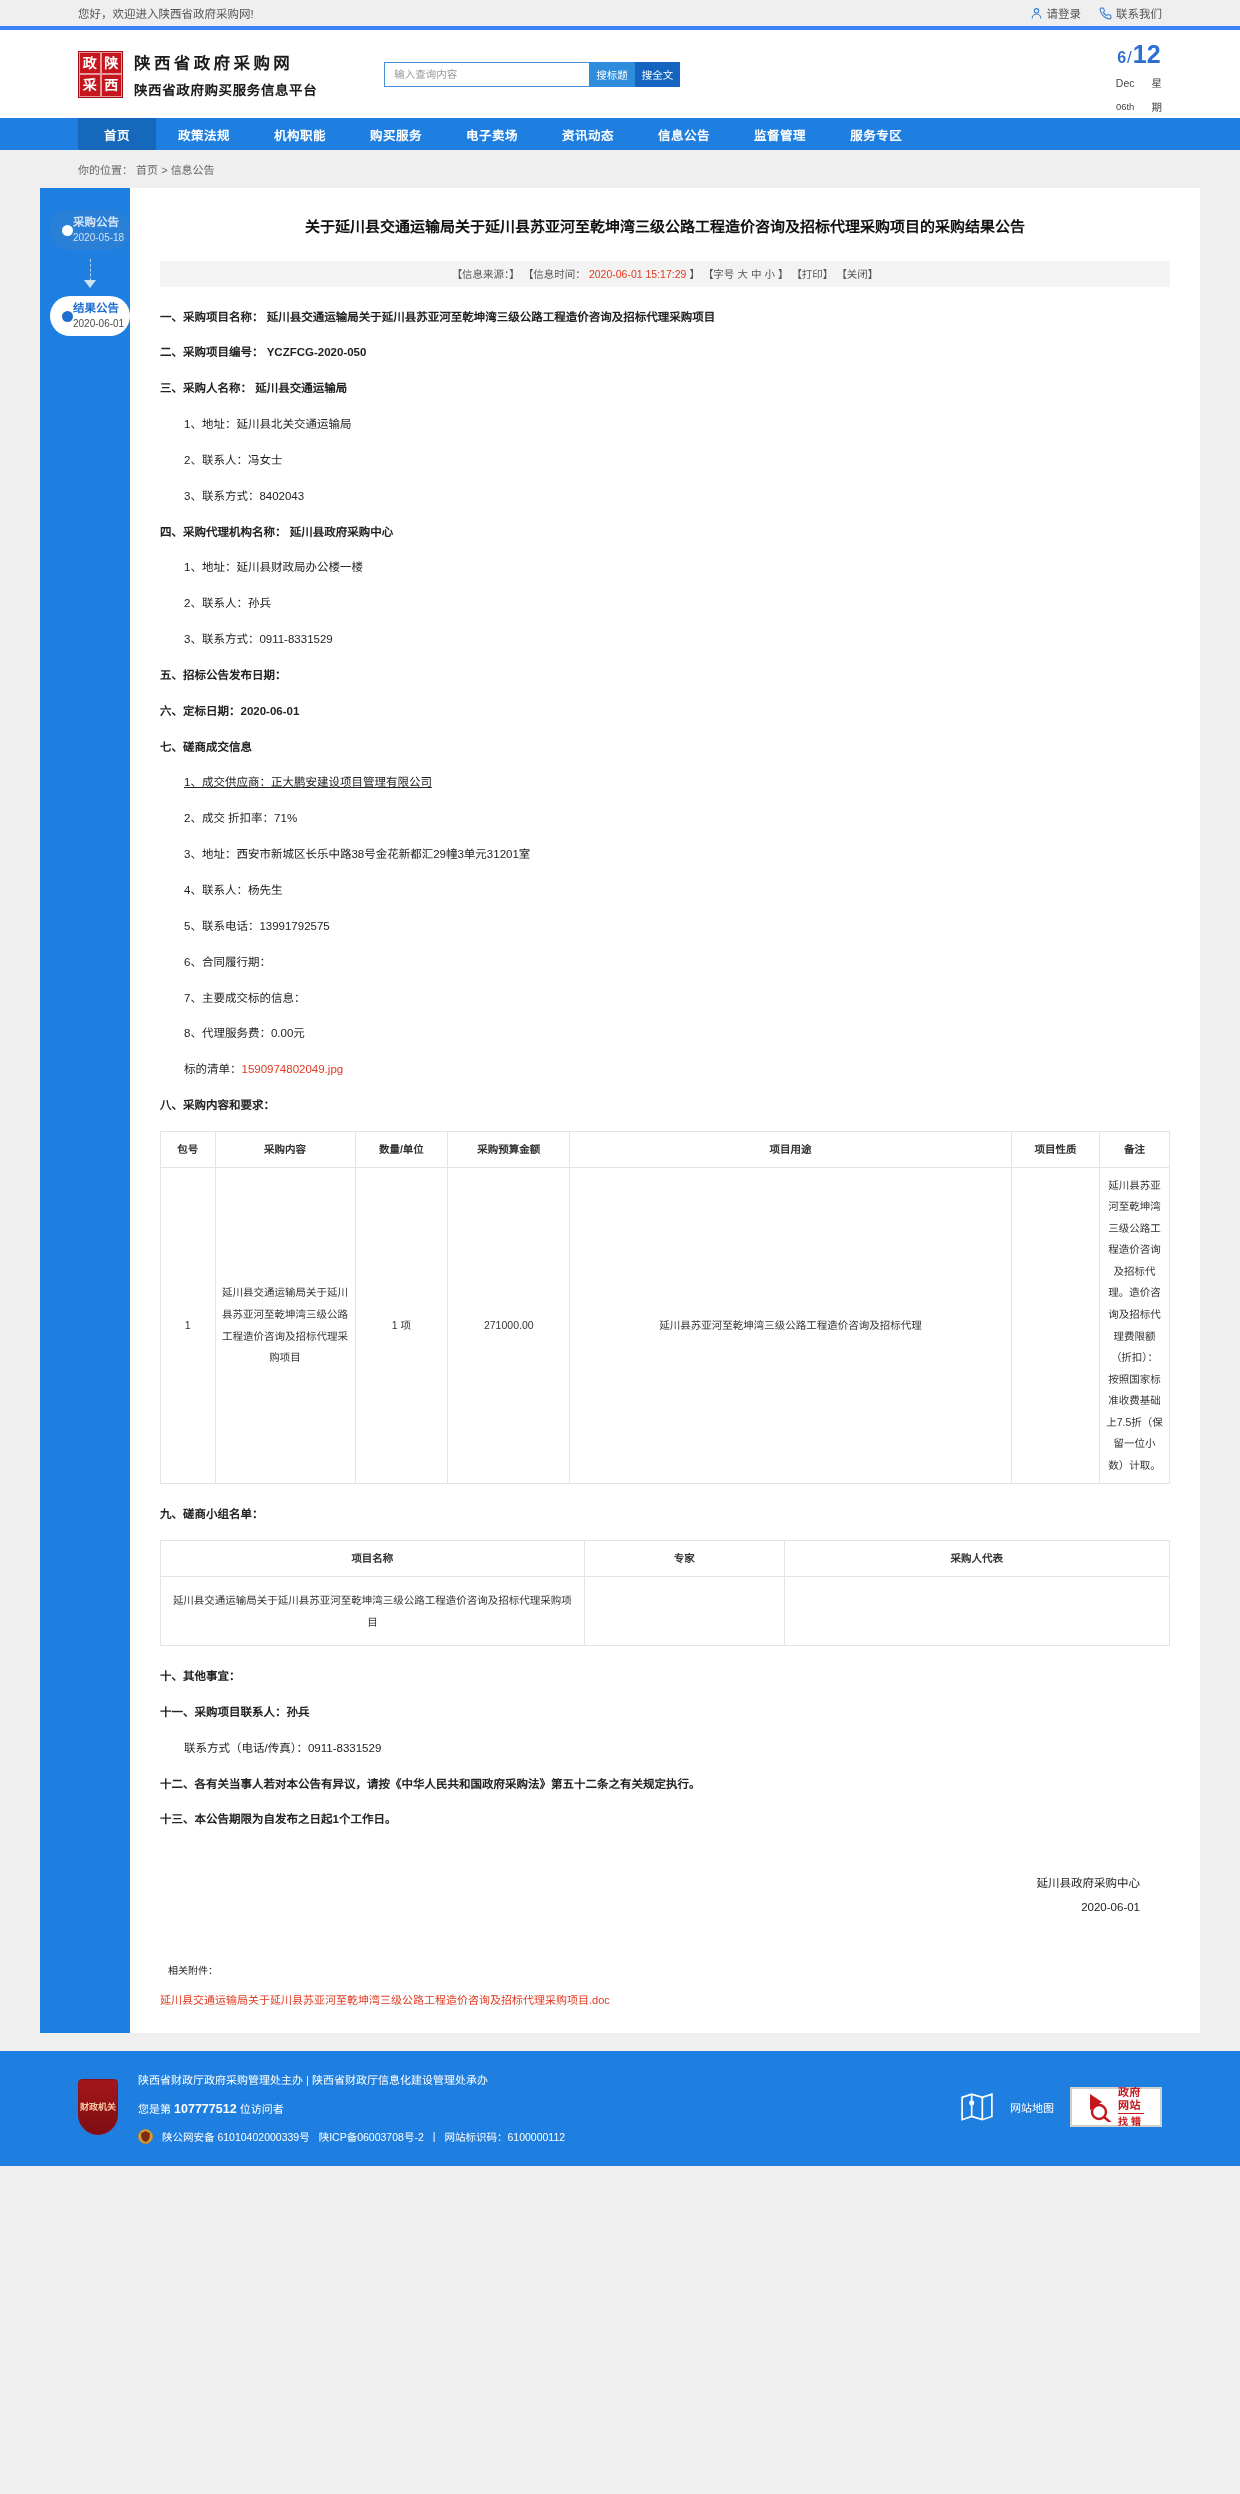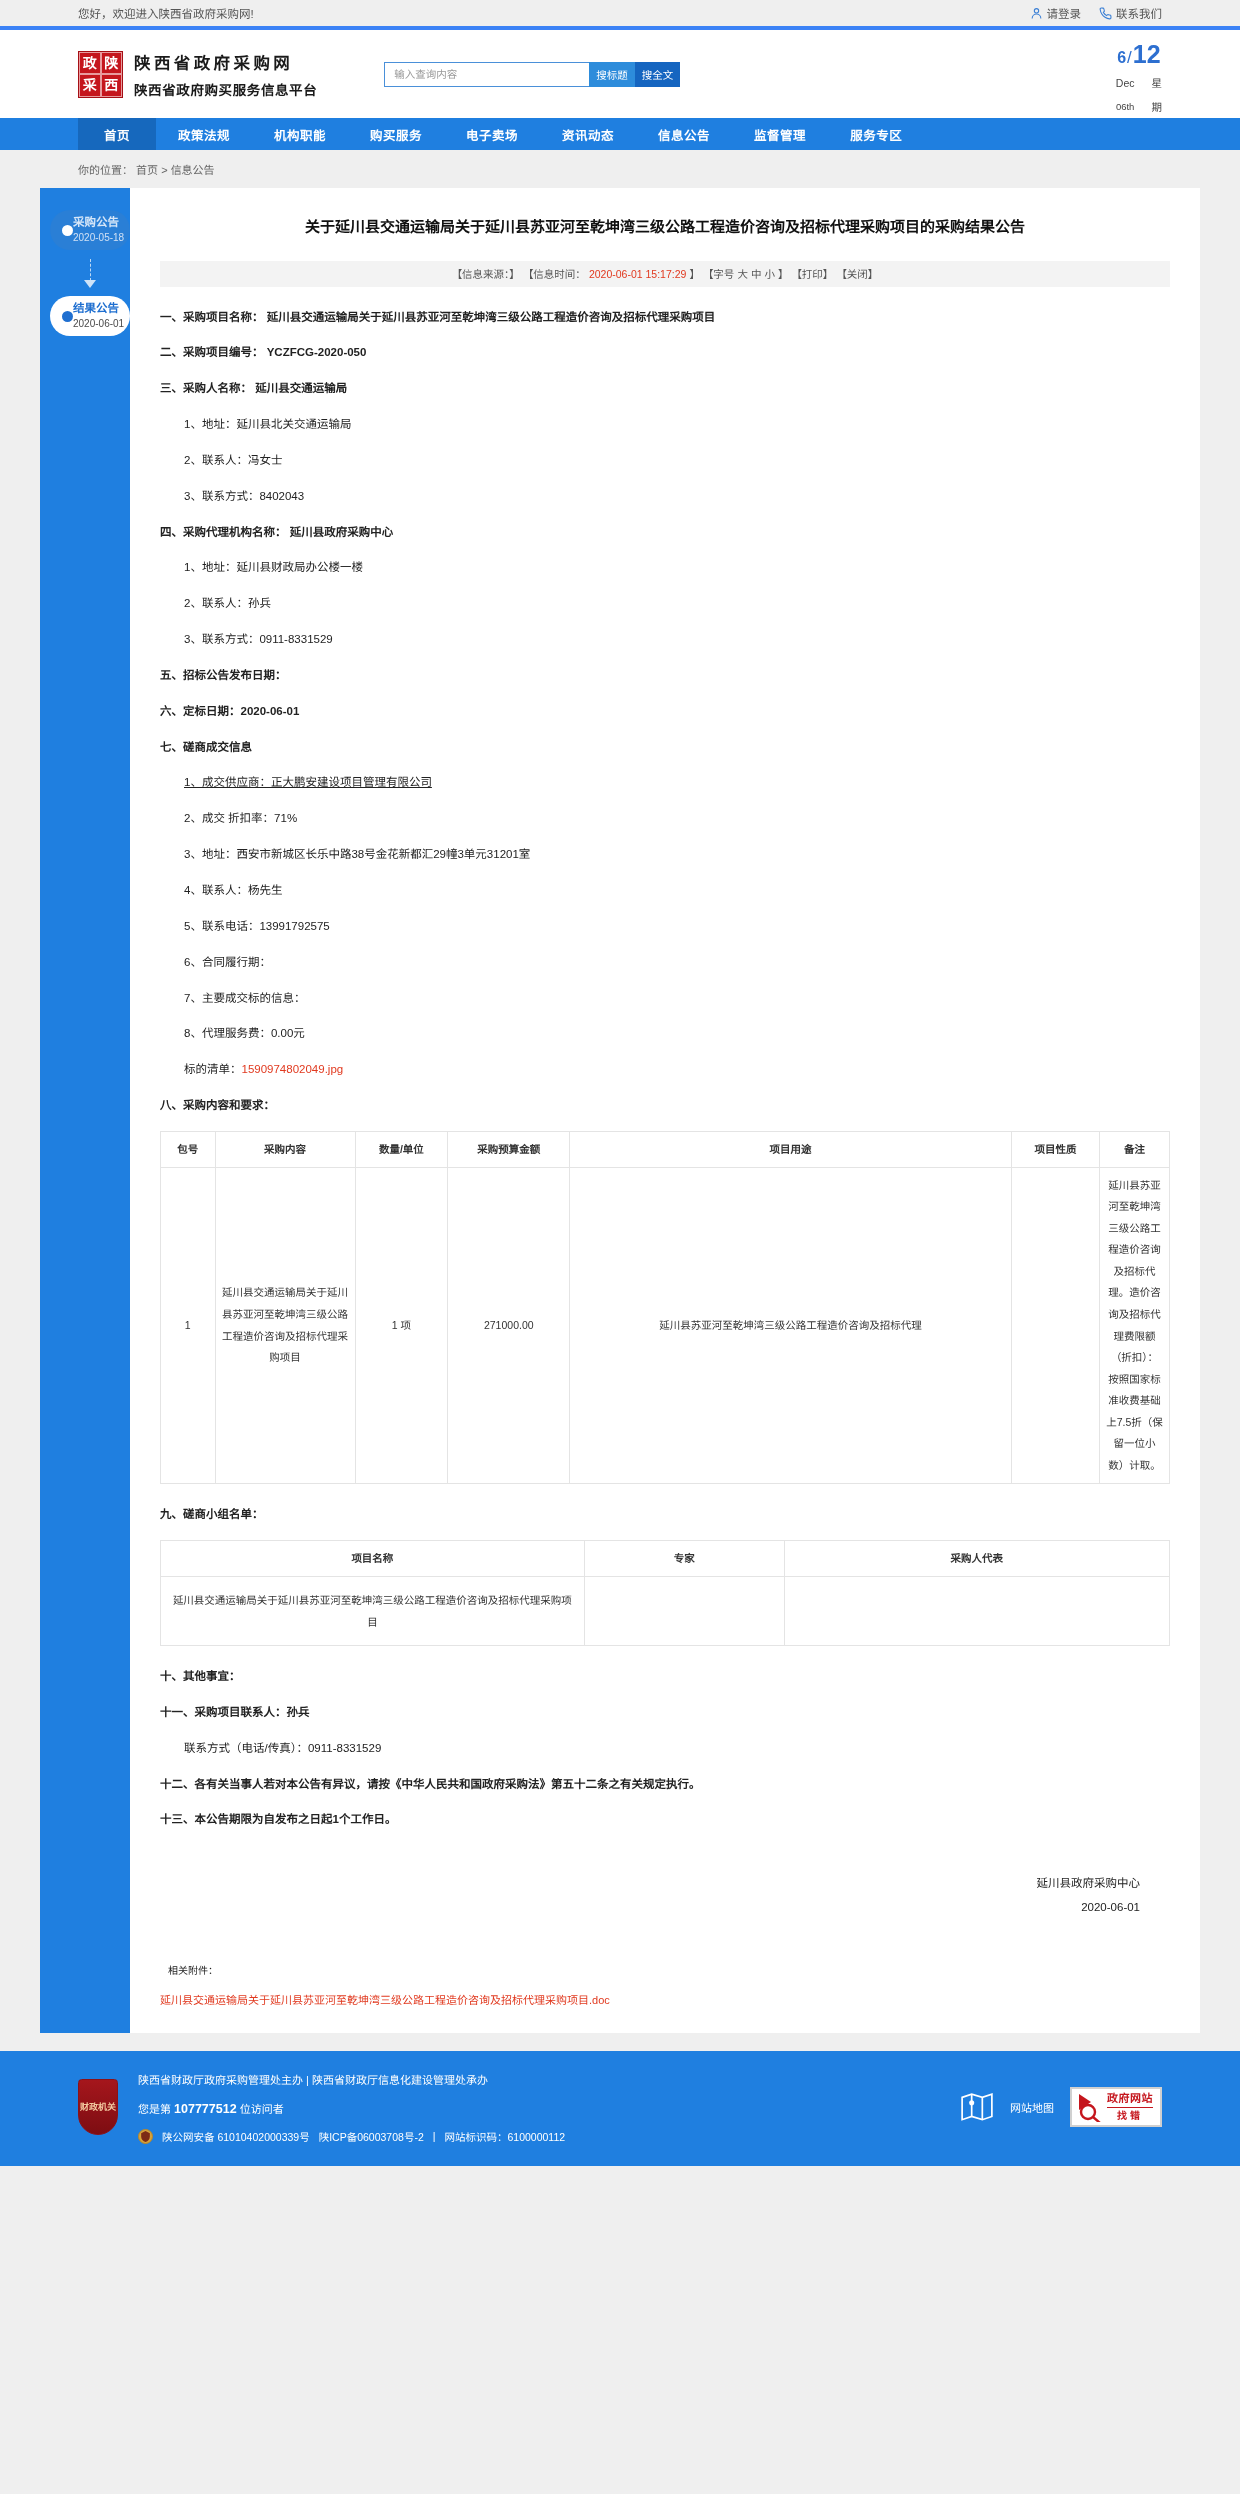--- a/index.html
+++ b/index.html
@@ -199,21 +199,21 @@
     background: #d8a33a; border: 1px solid #b8862a; flex: 0 0 auto;
     display: flex; align-items: center; justify-content: center;
     font-size: 7px; color: #7d2b15;
   }
   .foot-right { display: flex; align-items: center; gap: 16px; }
   .map-ic { width: 34px; height: 32px; }
   .sitemap-txt { font-size: 11px; }
   .gov-badge {
     background: #fff; border: 2px solid #d0d0d0;
     width: 92px; height: 40px; display: flex; align-items: center;
-    gap: 4px; padding: 3px 5px;
+    gap: 4px; padding: 3px 16px;
   }
   .gov-badge .mag {
     width: 26px; height: 30px; flex: 0 0 auto; position: relative;
   }
   .gov-badge .gtxt { display: flex; flex-direction: column; align-items: center; line-height: 1.15; }
   .gov-badge .g1 { color: #c5161d; font-size: 11px; font-weight: bold; letter-spacing: 0.5px; }
   .gov-badge .gbar { width: 100%; height: 1px; background: #c5161d; margin: 2px 0; }
   .gov-badge .g2 { color: #c5161d; font-size: 10px; font-weight: bold; letter-spacing: 3px; }
 </style>
 </head>

